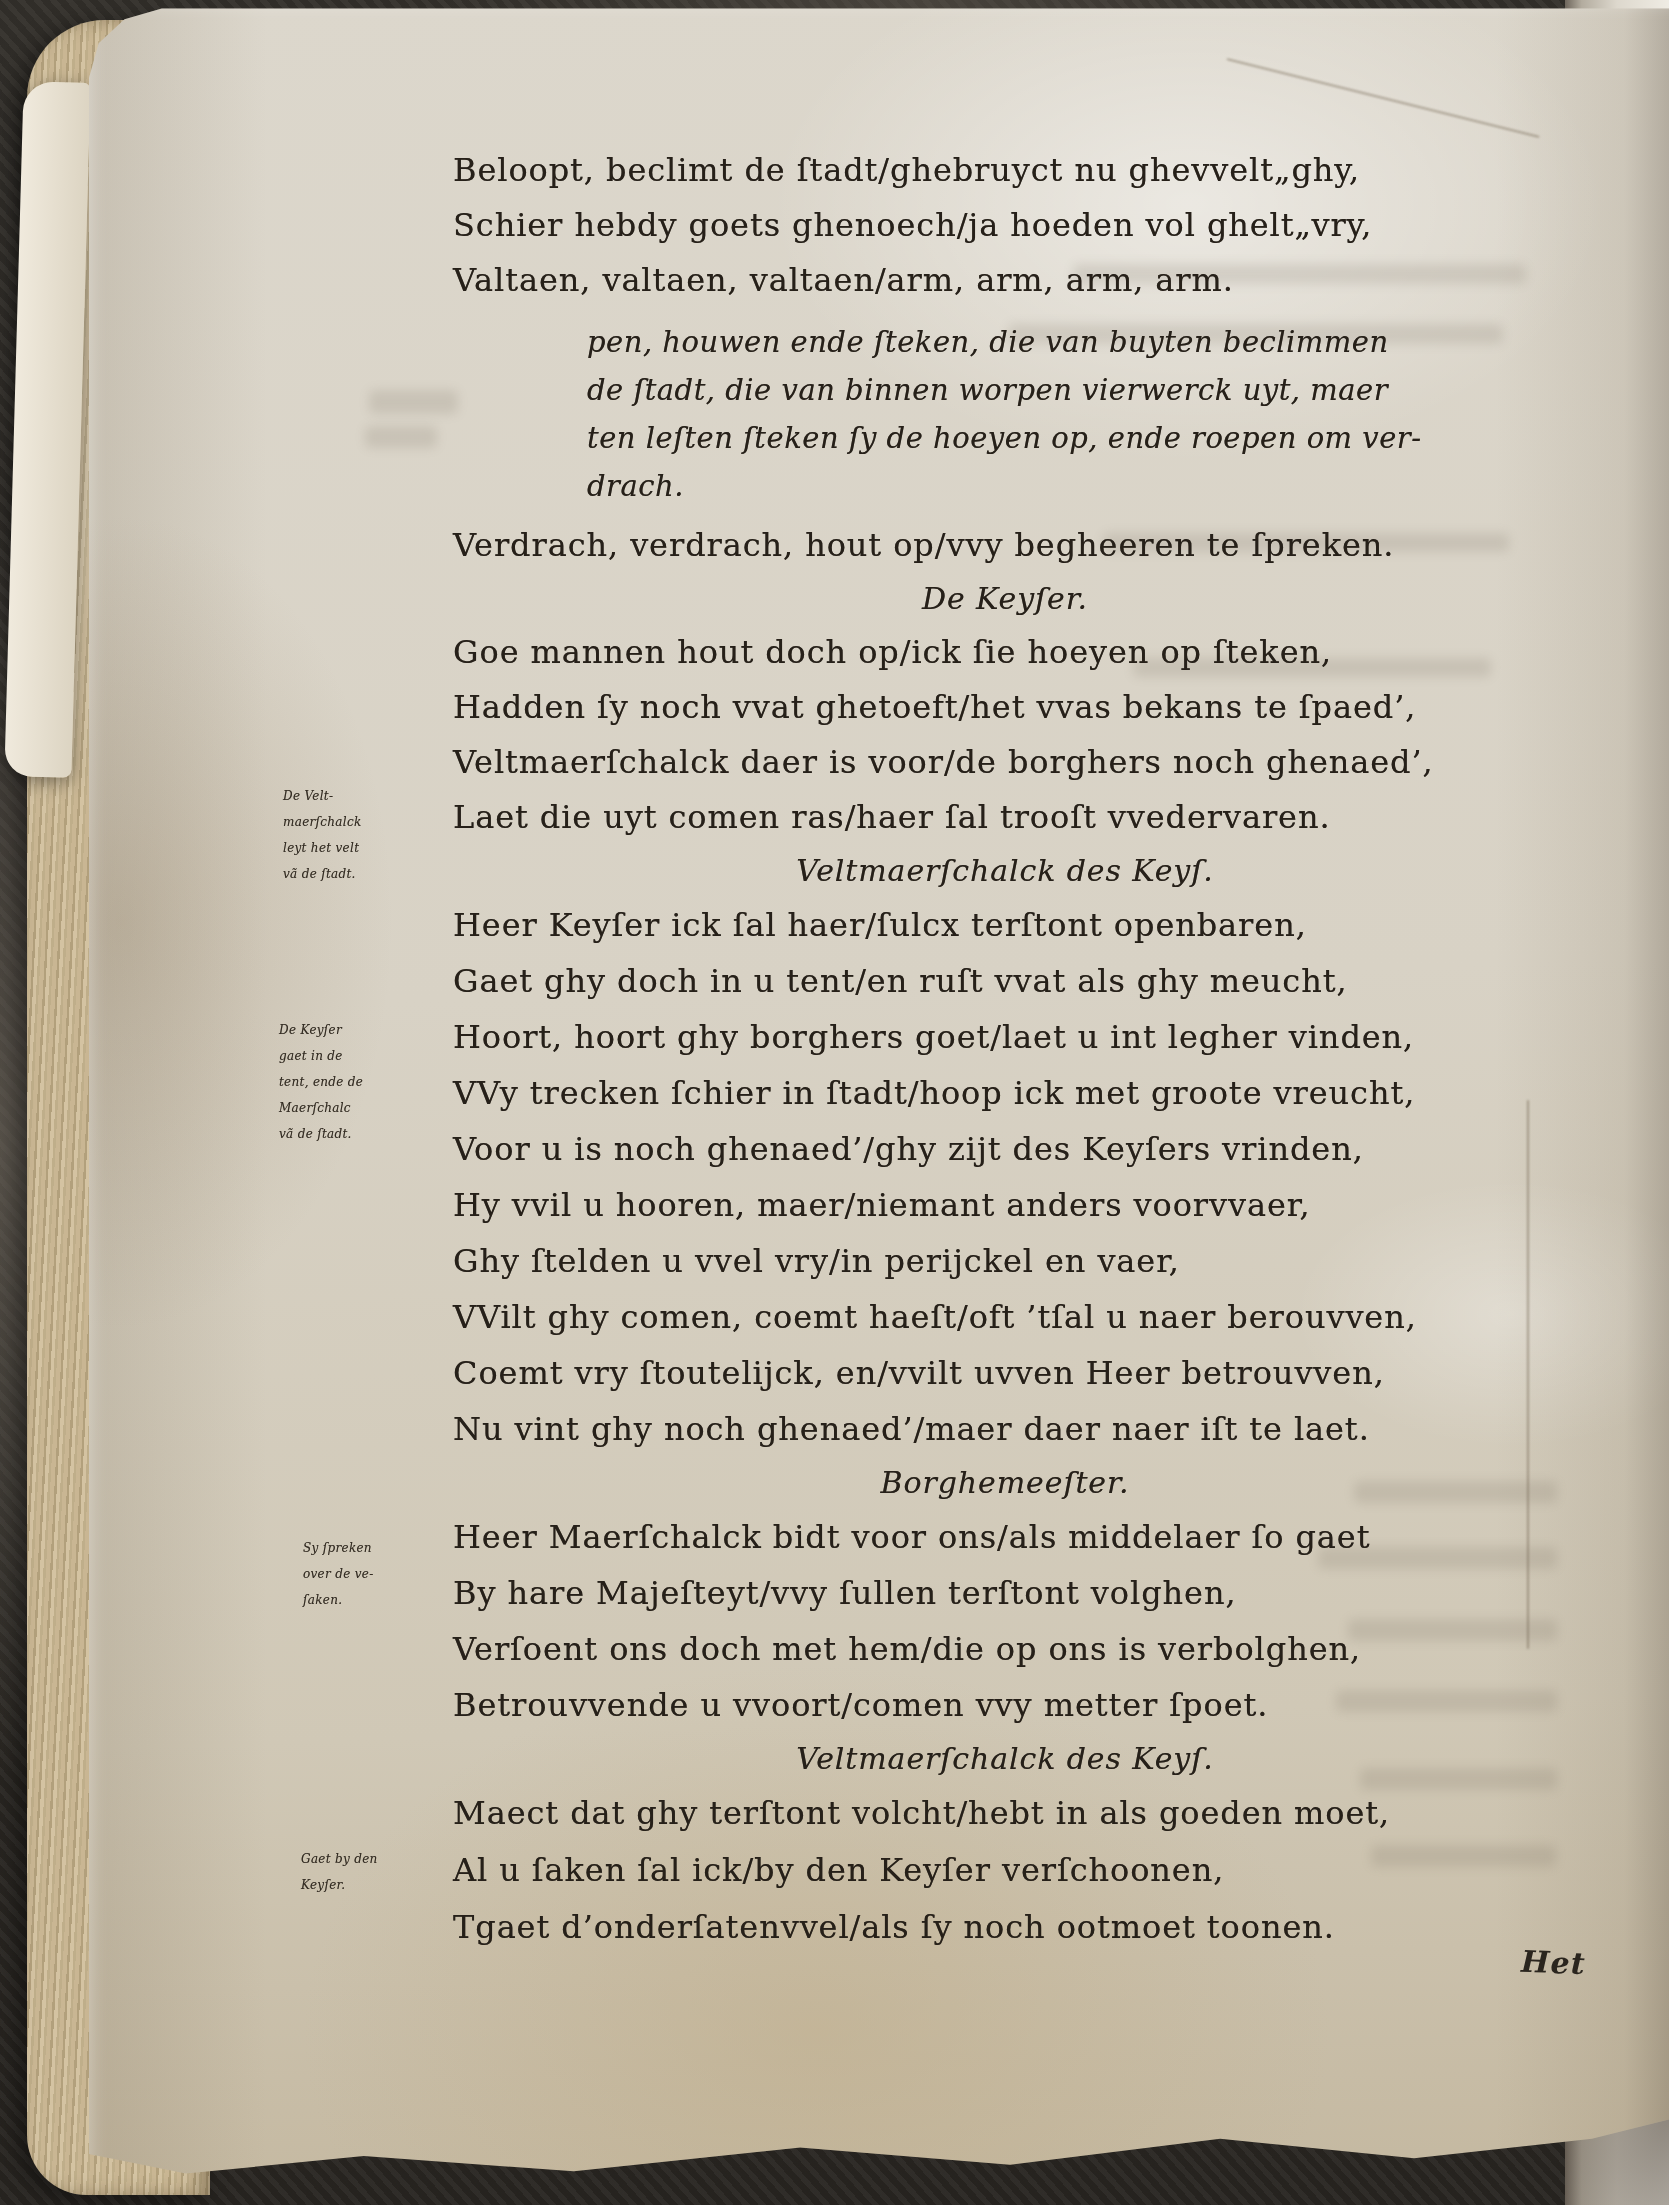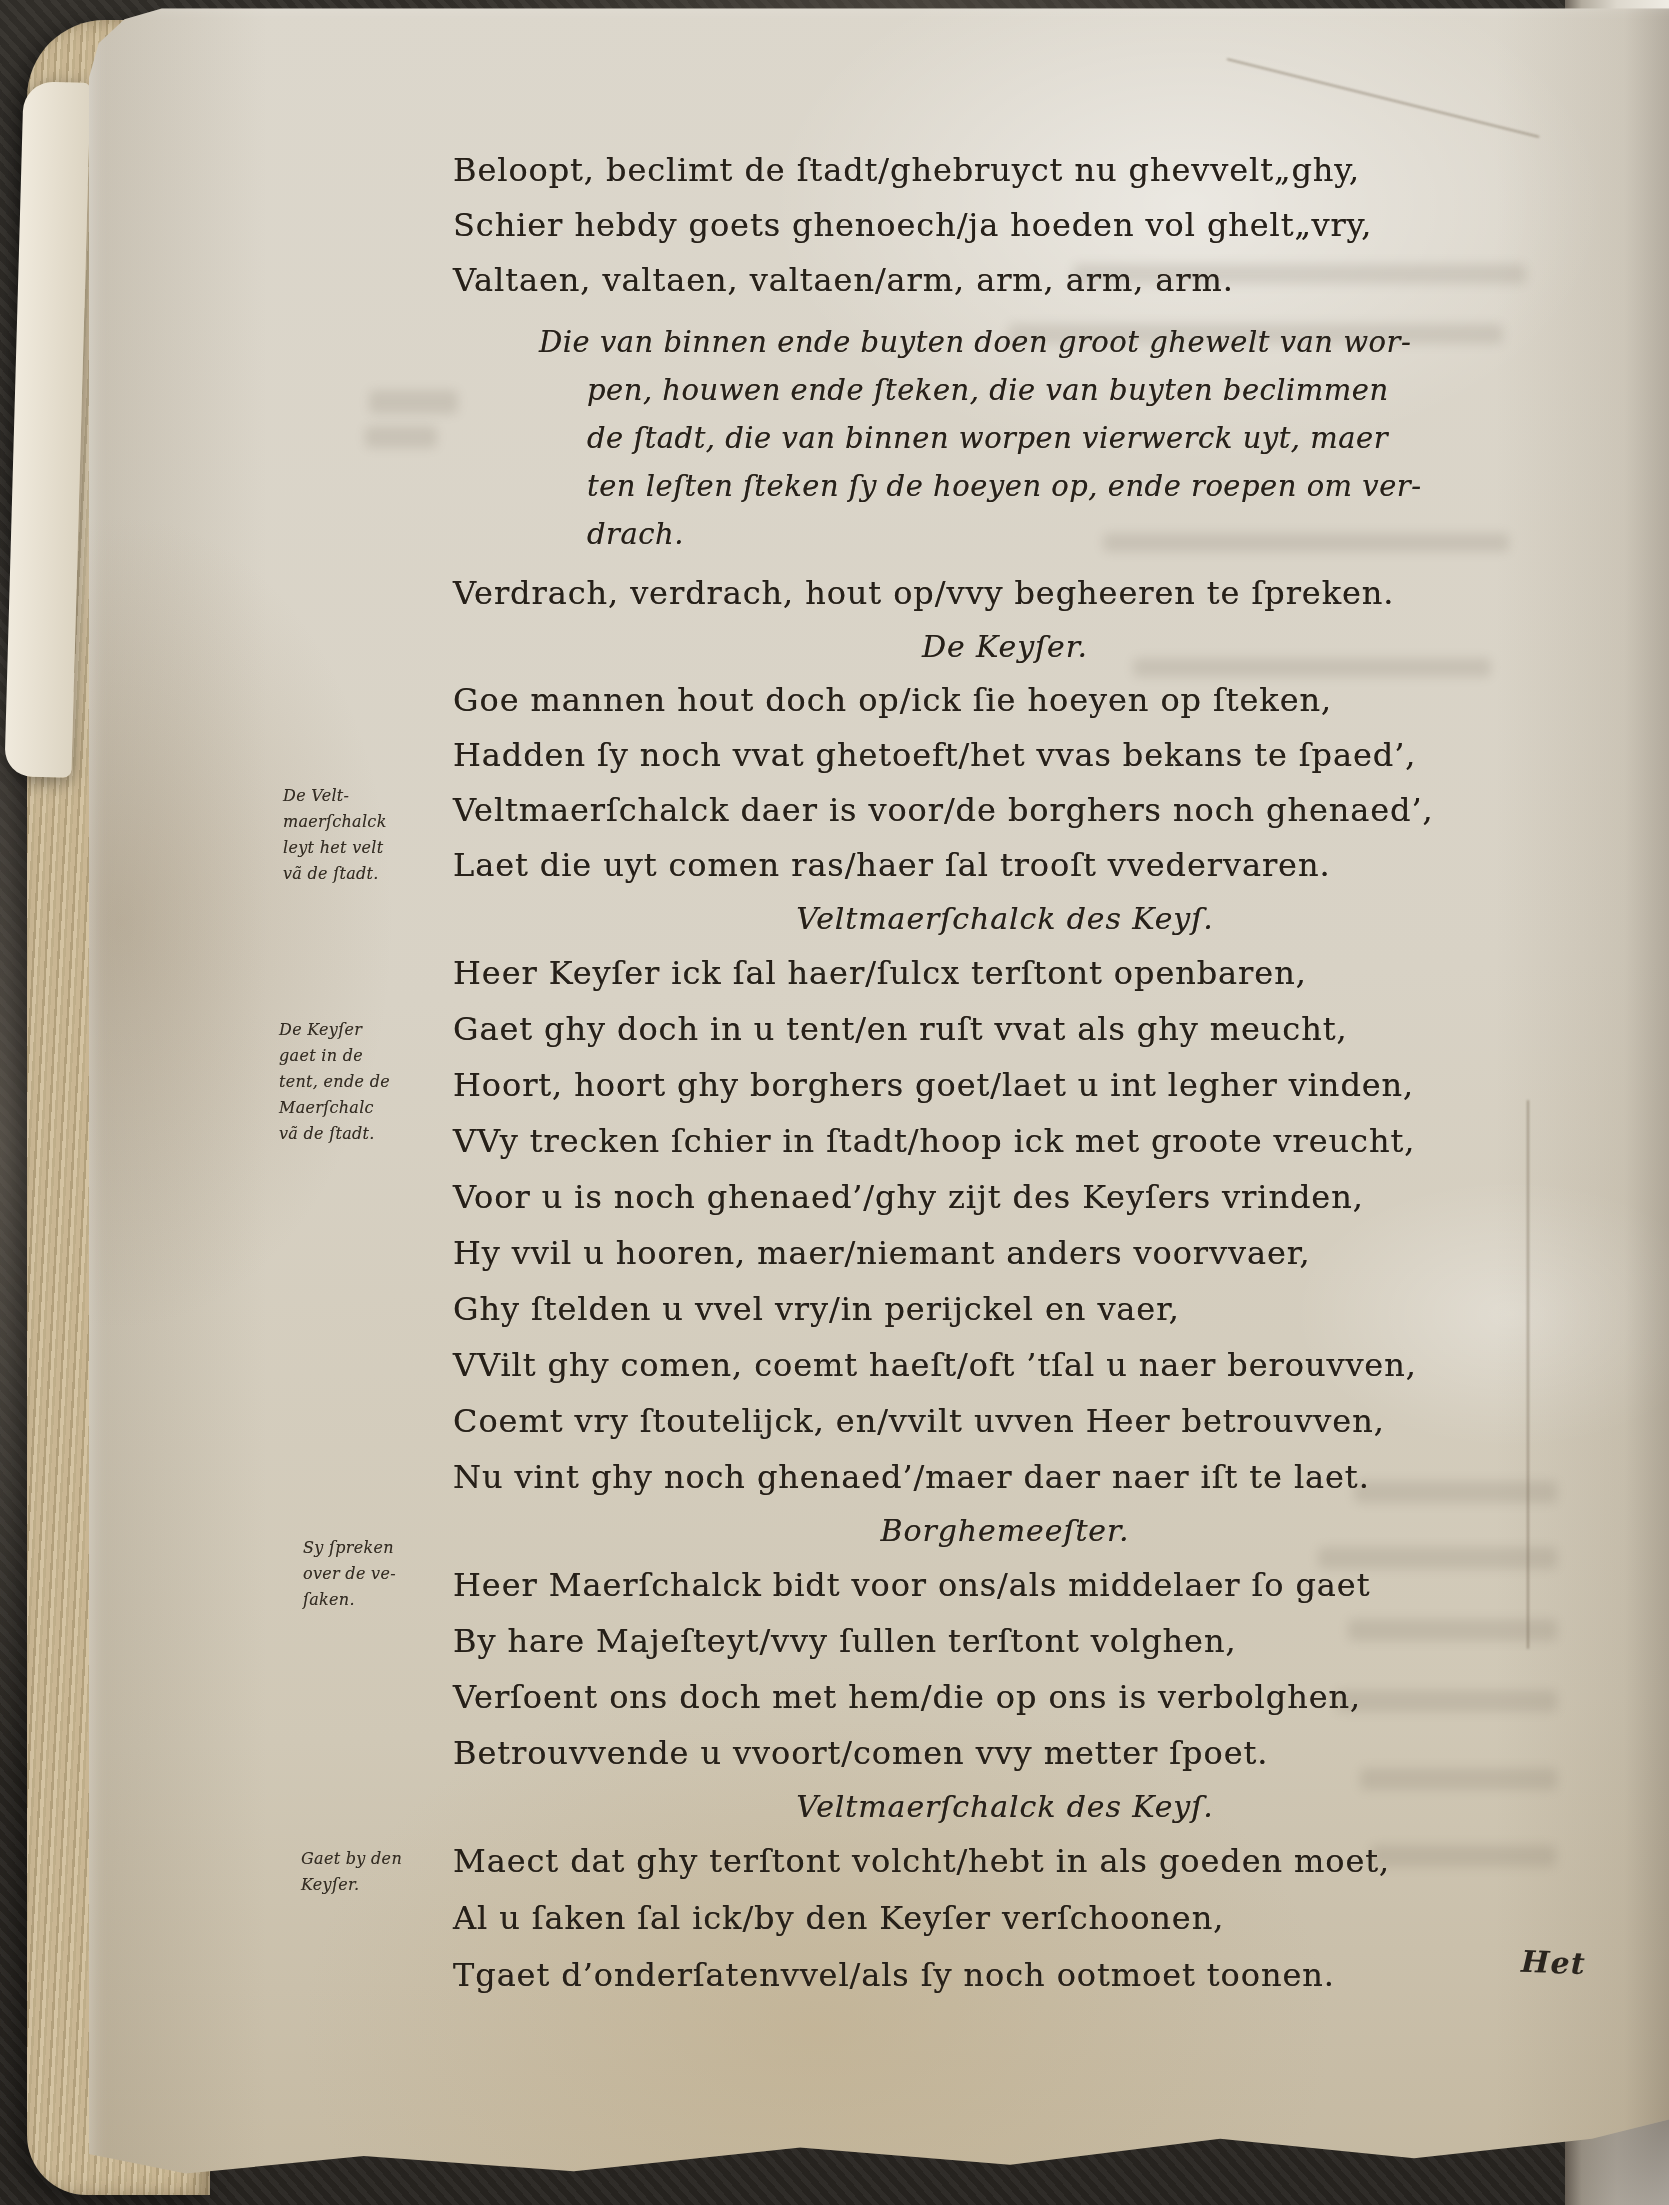--- a/index.html
+++ b/index.html
@@ -61,21 +61,21 @@
     position:absolute;left:364px;top:135px;width:1104px;
     font-size:32px;line-height:55px;color:#262019;letter-spacing:0.9px;
     text-shadow:0 0 0.6px rgba(30,24,16,0.55);
   }
   .line{white-space:nowrap;}
   .section.heading .line{text-align:center;font-style:italic;font-size:30px;white-space:normal;}
   .section.stage .line{font-style:italic;font-size:29px;letter-spacing:0.5px;}
   .stage-rest{margin-left:134px;}
   .stage-first{margin-left:86px;}
   .margin-note{
-    position:absolute;font-style:italic;font-size:16px;line-height:26px;
+    position:absolute;font-style:italic;font-size:12px;line-height:26px;
     color:#332c23;letter-spacing:0.3px;text-shadow:0 0 0.6px rgba(40,32,20,0.4);
   }
   .catchword{
     position:absolute;left:1432px;top:1937px;
     font-style:italic;font-weight:700;font-size:30px;color:#2a251e;
     transform:rotate(2deg);letter-spacing:1.2px;
   }
 </style>
 </head>
 <body>
@@ -114,21 +114,20 @@
   <div class="ghost" style="left:1271px;top:1760px;width:197px;height:21.5px;"></div>
   <div class="ghost" style="left:1282px;top:1837px;width:185px;height:21.5px;"></div>
 
   <div class="text-block" id="text-block">
       <div class="section verse" style="line-height: 55px; margin-bottom: 9.5px;">
         <div class="line">Beloopt, beclimt de ſtadt/ghebruyct nu ghevvelt„ghy,</div>
         <div class="line">Schier hebdy goets ghenoech/ja hoeden vol ghelt„vry,</div>
         <div class="line">Valtaen, valtaen, valtaen/arm, arm, arm, arm.</div>
       </div>
       <div class="section stage" style="line-height: 48px; margin-bottom: 8.4px;">
-        <div class="line stage-first">Die van binnen ende buyten doen groot ghewelt van wor-</div>
         <div class="line stage-rest">pen, houwen ende ſteken, die van buyten beclimmen</div>
         <div class="line stage-rest">de ſtadt, die van binnen worpen vierwerck uyt, maer</div>
         <div class="line stage-rest">ten leſten ſteken ſy de hoeyen op, ende roepen om ver-</div>
         <div class="line stage-rest">drach.</div>
       </div>
       <div class="section verse" style="line-height: 55px;">
         <div class="line">Verdrach, verdrach, hout op/vvy begheeren te ſpreken.</div>
       </div>
       <div class="section heading" style="line-height: 52px;">
         <div class="line">De Keyſer.</div>

